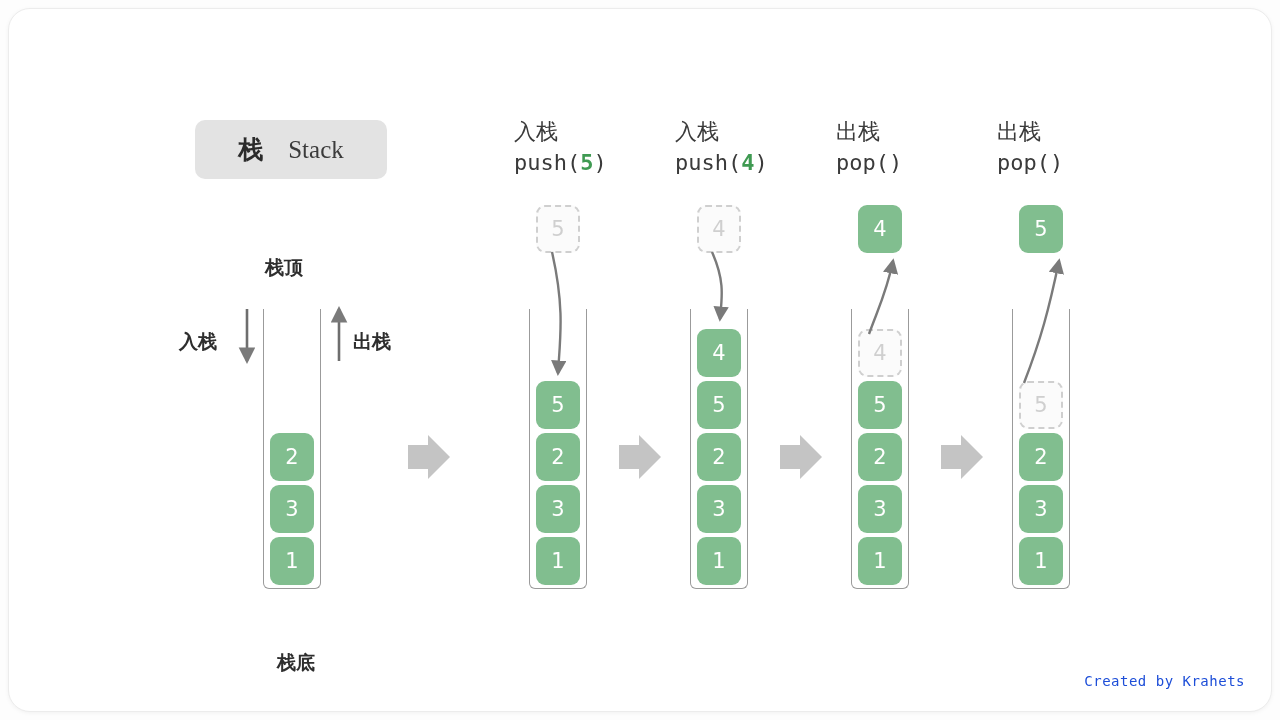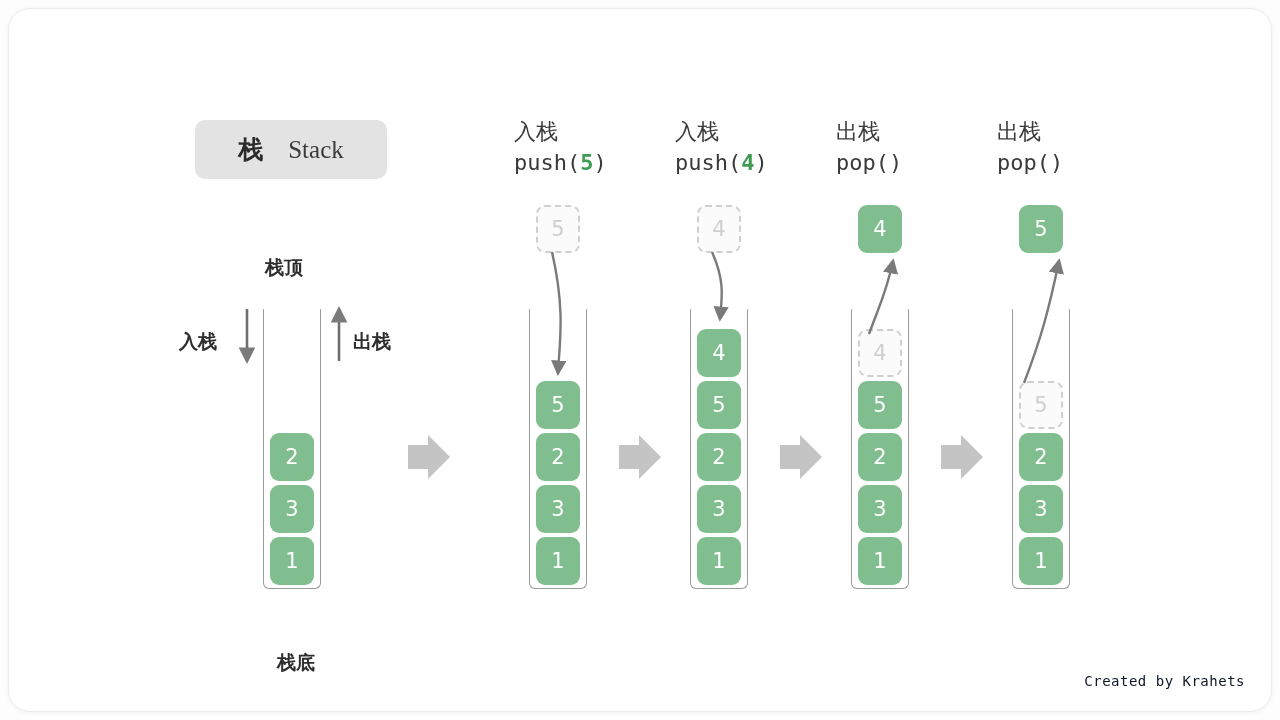--- a/index.html
+++ b/index.html
@@ -137,21 +137,21 @@
     height: 720px;
     pointer-events: none;
   }
 
   .footer {
     position: absolute;
     right: 26px;
     bottom: 22px;
     font-family: "DejaVu Sans Mono", "Liberation Mono", monospace;
     font-size: 14px;
-    color: #0f172a;
+    color: #1d4ed8;
     letter-spacing: 0.5px;
   }
 </style>
 </head>
 <body>
 
 <div id="canvas">
   <div class="card">
 
     <div class="title-badge">

